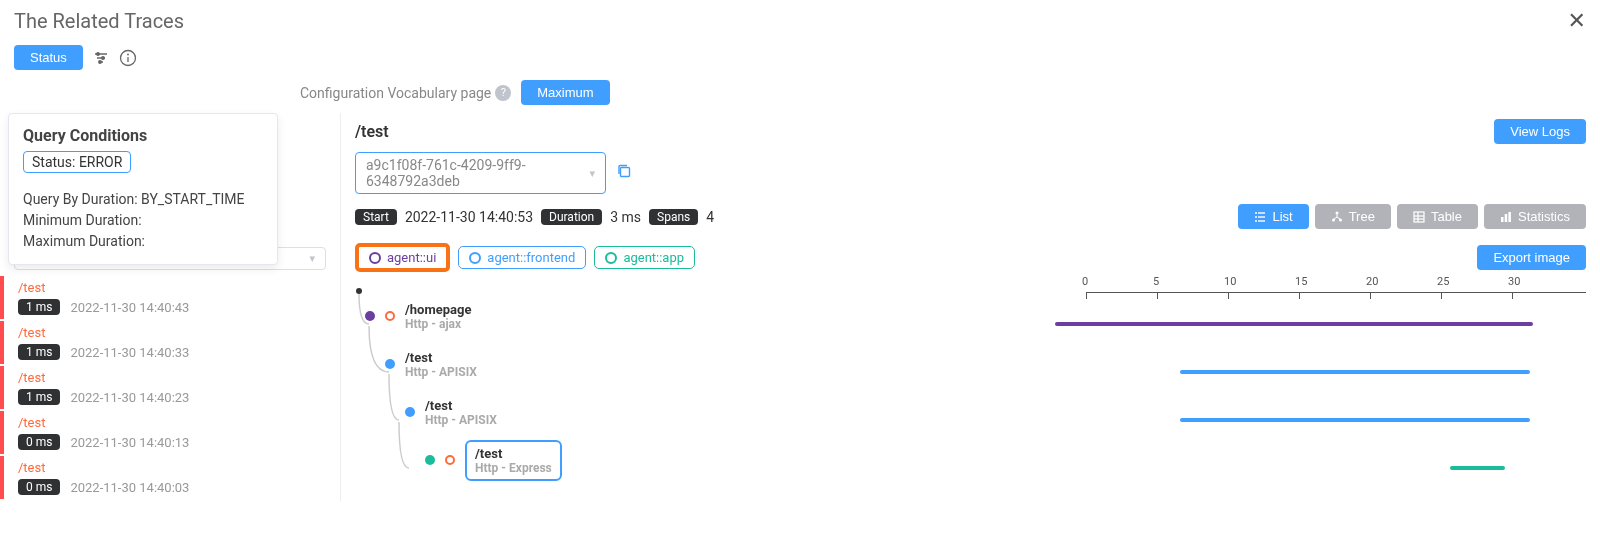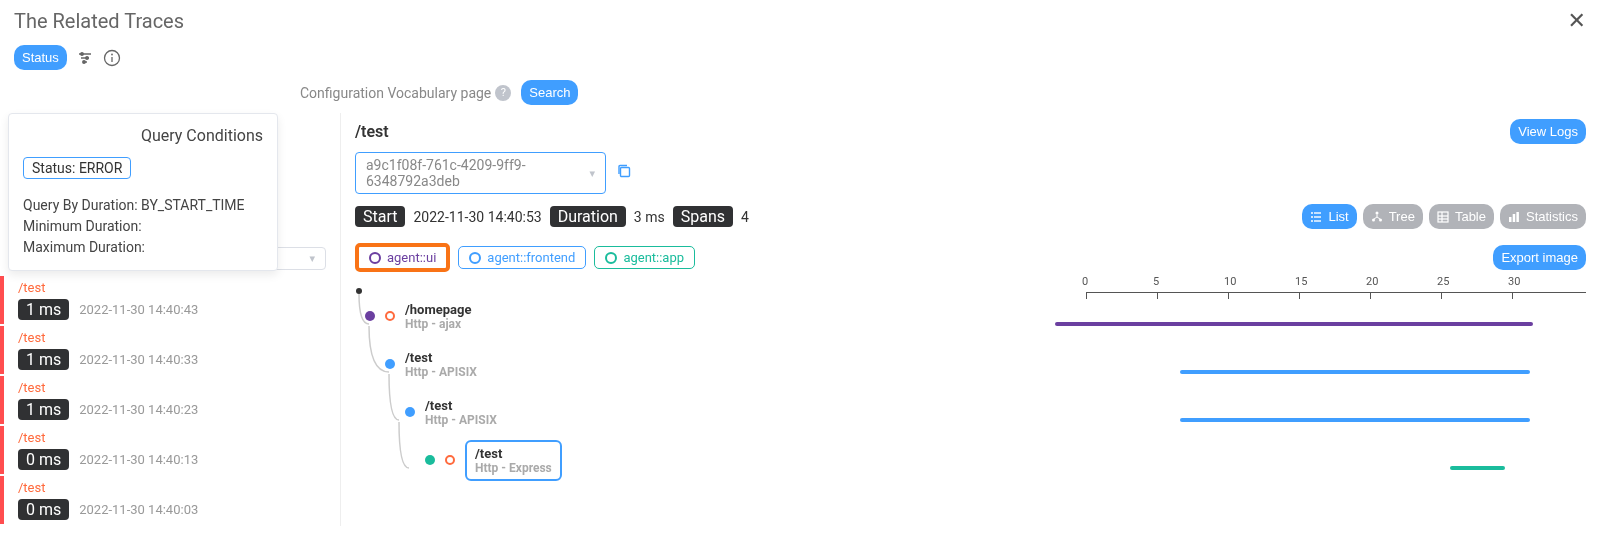--- a/index.html
+++ b/index.html
@@ -1,37 +1,37 @@
 <!DOCTYPE html>
 <html><head>
 <meta charset="utf-8">
 <style>
 * { box-sizing: border-box; margin: 0; padding: 0; }
 body { font-family: -apple-system, BlinkMacSystemFont, "Segoe UI", Roboto, sans-serif; font-size: 14px; color: #333; background: #fff; width: 1600px; }
 .header { display: flex; align-items: center; justify-content: space-between; padding: 8px 14px; }
 .header-title { font-size: 20px; color: #666; }
 .close-x { font-size: 22px; color: #555; cursor: pointer; font-weight: 300; }
 .toolbar { display: flex; align-items: center; gap: 10px; padding: 4px 14px 10px; }
-.btn { display: inline-flex; align-items: center; gap: 6px; padding: 5px 8px; border-radius: 10px; font-size: 13px; cursor: pointer; border: none; }
+.btn { display: inline-flex; align-items: center; gap: 6px; padding: 5px 16px; border-radius: 4px; font-size: 13px; cursor: pointer; border: none; }
 .btn-primary { background: #409eff; color: #fff; }
 .btn-grey { background: #b1b3b8; color: #fff; }
 .filter-icon, .info-icon { color: #666; cursor: pointer; font-size: 16px; display:inline-flex; align-items:center; }
 .config-row { display:flex; align-items:center; gap:10px; padding: 0 14px 8px 300px; }
 .config-text { color: #888; font-size: 14px; display:flex; align-items:center; gap:4px;justify-content:flex-end; }
 .help-circle { width:16px; height:16px; border-radius:50%; background:#c0c4cc; color:#fff; font-size:11px; display:inline-flex; align-items:center; justify-content:center; }
 .main { display:flex; position:relative; }
 .popover { position:absolute; left:8px; top:0; width:270px; background:#fff; border:1px solid #e4e7ed; border-radius:4px; box-shadow:0 4px 10px rgba(0,0,0,0.08); padding:12px 14px; z-index:10; }
-.popover-title { font-size:16px; font-weight:400; color:#444; margin-bottom:12px;text-align:right; }
+.popover-title { font-size:16px; font-weight:700; color:#444; margin-bottom:6px; }
 .chip { display:inline-block; border:1.5px solid #409eff; border-radius:4px; padding:2px 8px; font-size:14px; color:#333; margin-bottom:16px; }
 .popover-line { font-size:14px; color:#444; line-height:1.5; }
 .left-col { width:340px; padding-top:134px; }
 .trace-item { display:flex; flex-direction:column; padding:4px 14px; border-left:4px solid #ff4d4f; margin-bottom:2px; cursor:pointer; }
 .trace-name { color:#ff6a3d; font-size:13px; }
 .trace-meta { display:flex; align-items:center; gap:10px; margin-top:4px; }
-.badge-dark { background:#303133; color:#fff; border-radius:4px; padding:1px 8px; font-size:16px; }
+.badge-dark { background:#303133; color:#fff; border-radius:4px; padding:1px 8px; font-size:12px; }
 .trace-time { color:#999; font-size:13px; }
 .select-dd { border:1px solid #dcdfe6; border-radius:4px; padding:4px 10px; color:#c0c4cc; font-size:13px; display:flex; align-items:center; justify-content:space-between; min-width:50px; }
 .right-col { flex:1; border-left:1px solid #eee; padding:6px 14px 10px 14px; }
 .row { display:flex; align-items:center; gap:10px; }
 .detail-title { font-size:16px; font-weight:600; color:#333; }
 .spacer { flex:1; }
 .traceid-select { border:1.5px solid #409eff; border-radius:4px; padding:4px 10px; color:#888; font-size:14px; display:flex; align-items:center; justify-content:space-between; width:251px; }
 .chev { color:#c0c4cc; font-size:11px; }
 .copy-icon { color:#409eff; cursor:pointer; font-size:16px; }
 .meta-row { display:flex; align-items:center; gap:8px; margin-top:10px; }
@@ -91,21 +91,21 @@
         <line x1="9" y1="8" x2="9" y2="13"></line>
       </svg>
   </span>
 </div>
 
 <div class="config-row">
   <span class="config-text">
     <span>Configuration Vocabulary page</span>
     <span class="help-circle">?</span>
   </span>
-  <button class="btn btn-primary">Search</button>
+  <button class="btn btn-primary">Maximum</button>
 </div>
 
 <div class="main">
   <div class="popover">
     <div class="popover-title">Query Conditions</div>
     <span class="chip">Status: ERROR</span>
     <div class="popover-line">Query By Duration: BY_START_TIME</div>
     <div class="popover-line">Minimum Duration:</div>
     <div class="popover-line">Maximum Duration:</div>
   </div>

